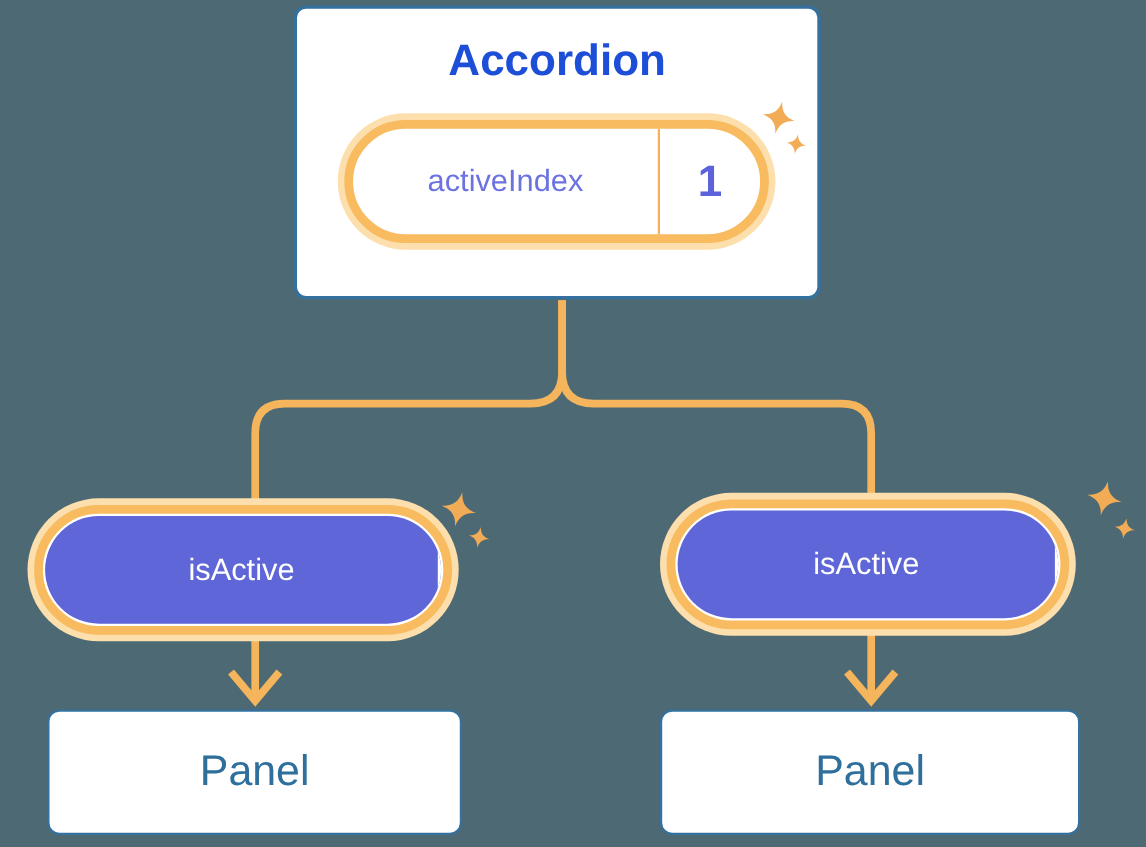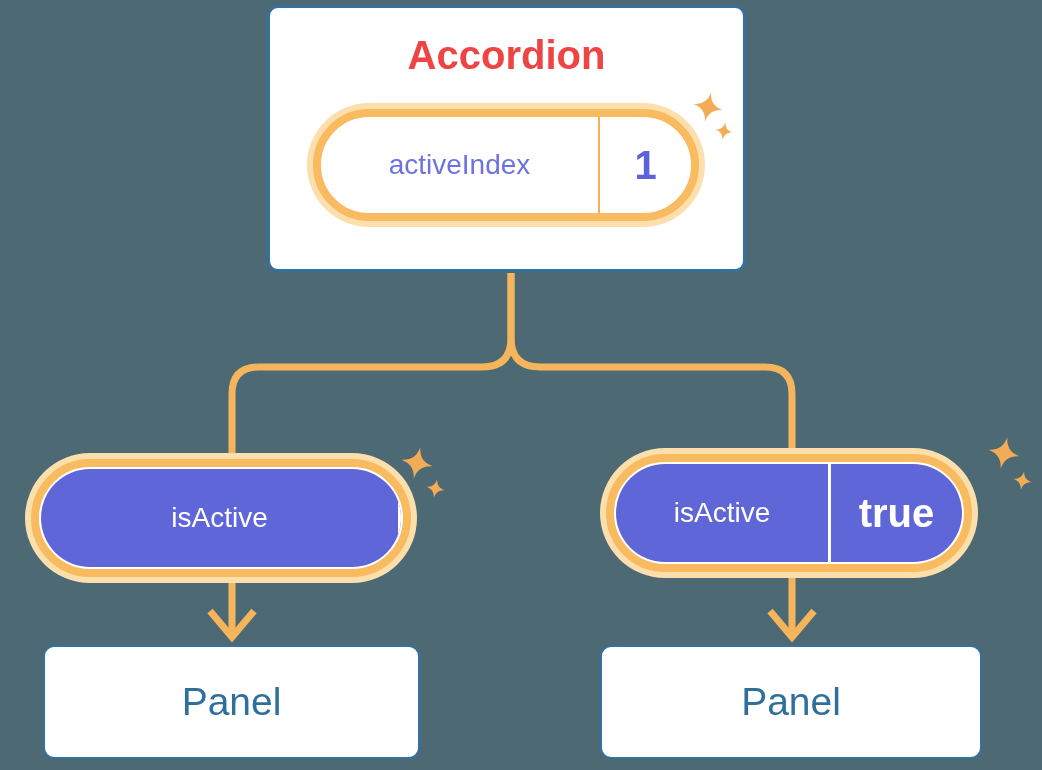--- a/index.html
+++ b/index.html
@@ -21,21 +21,21 @@
     border: 3px solid #35719F;
     border-radius: 11px;
   }
   .accordion-card { left: 267px; top: 5px; width: 479px; height: 267px; }
   .card-title {
     margin-top: 24px;
     text-align: center;
     font-size: 40px;
     font-weight: 600;
     line-height: 1.15;
-    color: #ef4444;
+    color: #1d4ed8;
   }
   .panel-card {
     border-width: 2.5px;
     display: flex;
     align-items: center;
     justify-content: center;
     font-size: 39px;
     font-weight: 500;
     color: #2F6F9C;
   }
@@ -127,21 +127,20 @@
       </div>
     </div>
   </div>
 
   <div class="pill prop-pill-right">
     <div class="pill-glow">
       <div class="pill-ring padded">
         <div class="pill-core">
           <div class="cell cell-label">isActive</div>
           <div class="divider-white"></div>
-          <div class="cell cell-value" style="width:131px">true</div>
         </div>
       </div>
     </div>
   </div>
 
   <div class="card panel-card panel-left">Panel</div>
   <div class="card panel-card panel-right">Panel</div>
 
   <div class="sparkle sp-big" style="left:693px;  top:92px;">
     <svg width="30" height="30" viewBox="0 0 24 24">

